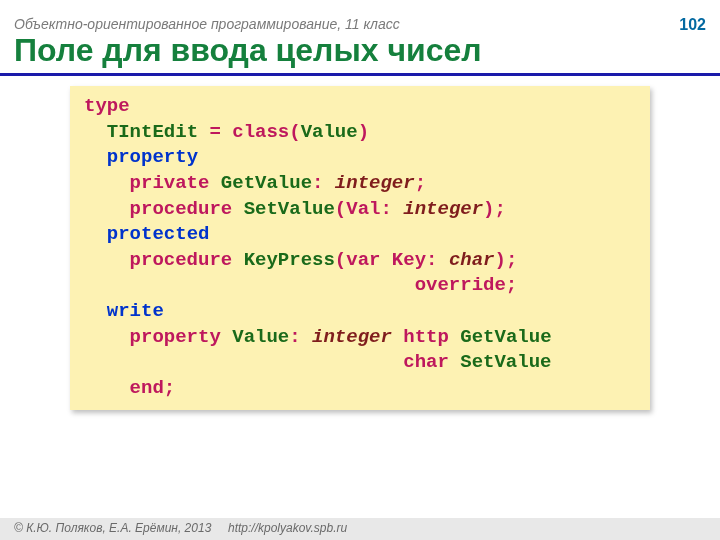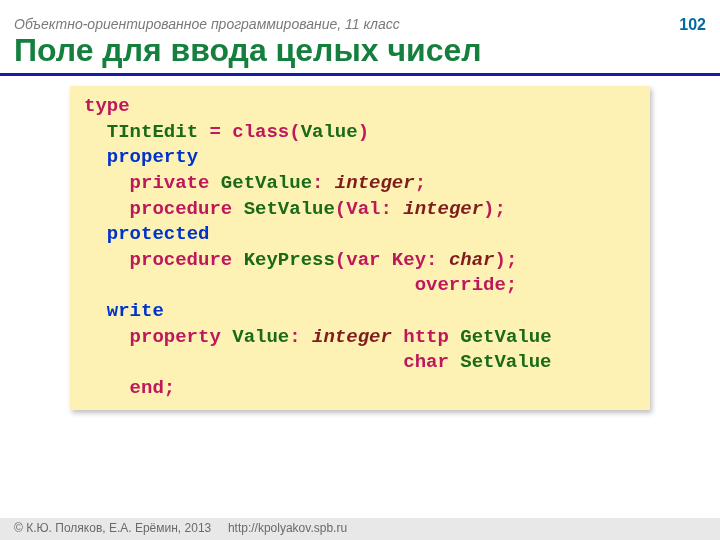--- a/index.html
+++ b/index.html
@@ -73,20 +73,21 @@
   .typ   { color: #7f1d1d; font-style: italic; }
   .acc   { color: #0033cc; }
   .footer {
     position: absolute;
     bottom: 0;
     left: 0;
     right: 0;
     height: 22px;
     background: #e8e8e8;
     font-size: 12px;
+    font-style: italic;
     color: #6a6a6a;
     padding: 3px 14px;
   }
 </style>
 </head>
 <body>
 
 <div class="header-bar">
   <span>Объектно-ориентированное программирование, 11 класс</span>
   <span class="page-num">102</span>

